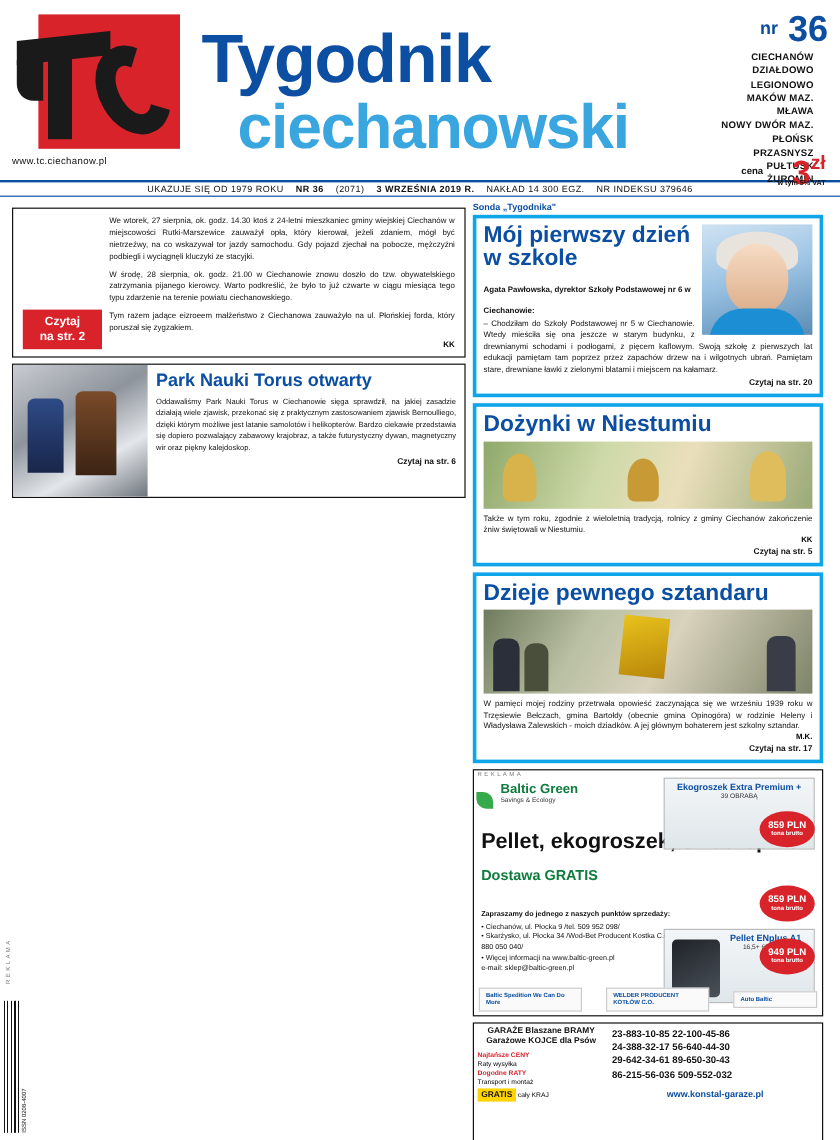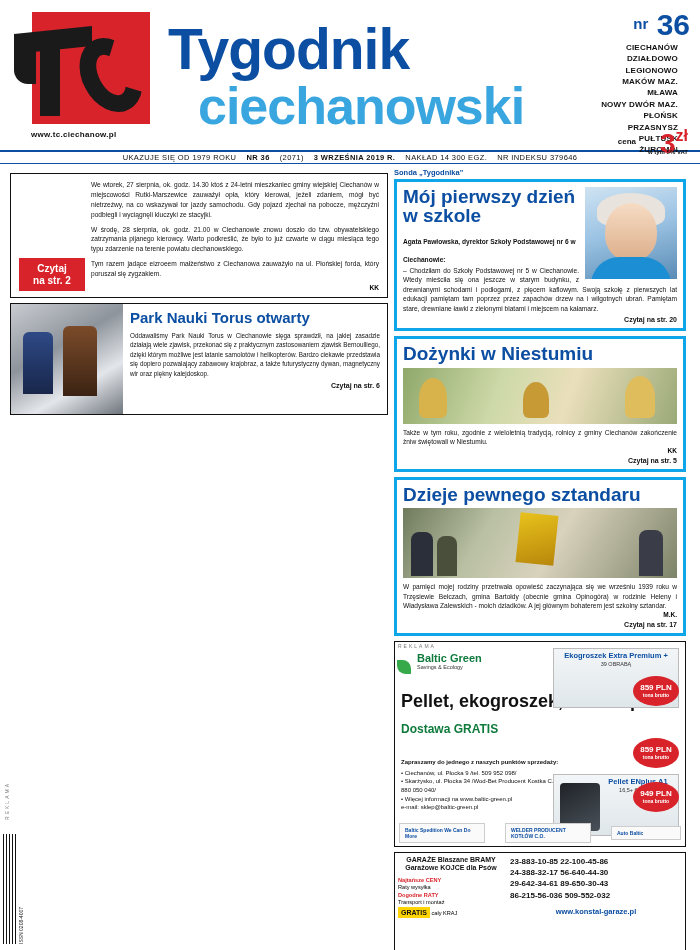--- a/index.html
+++ b/index.html
@@ -47,23 +47,23 @@
   }
   .logo-c {
     position: absolute; left: 72px; top: 30px;
     width: 58px; height: 78px;
     border: 17px solid #1a1a1a;
     border-radius: 50%;
     border-right-color: transparent;
     transform: rotate(-28deg);
   }
   .logo-url {
-    position: absolute; left: 21px; top: 124px;
+    position: absolute; left: 0; top: 124px;
     font-size: 8px; color: #111; letter-spacing: .3px;
-    font-weight: bold;
+    font-weight: normal;
   }
 
   .title-block {
     flex: 1; padding-left: 8px; position: relative; height: 140px;
   }
   .title-main {
     font-size: 57px; font-weight: bold; color: #0b4ea2;
     letter-spacing: -1px; line-height: .95; margin-top: 16px;
     font-family: "Liberation Sans", sans-serif;
   }

